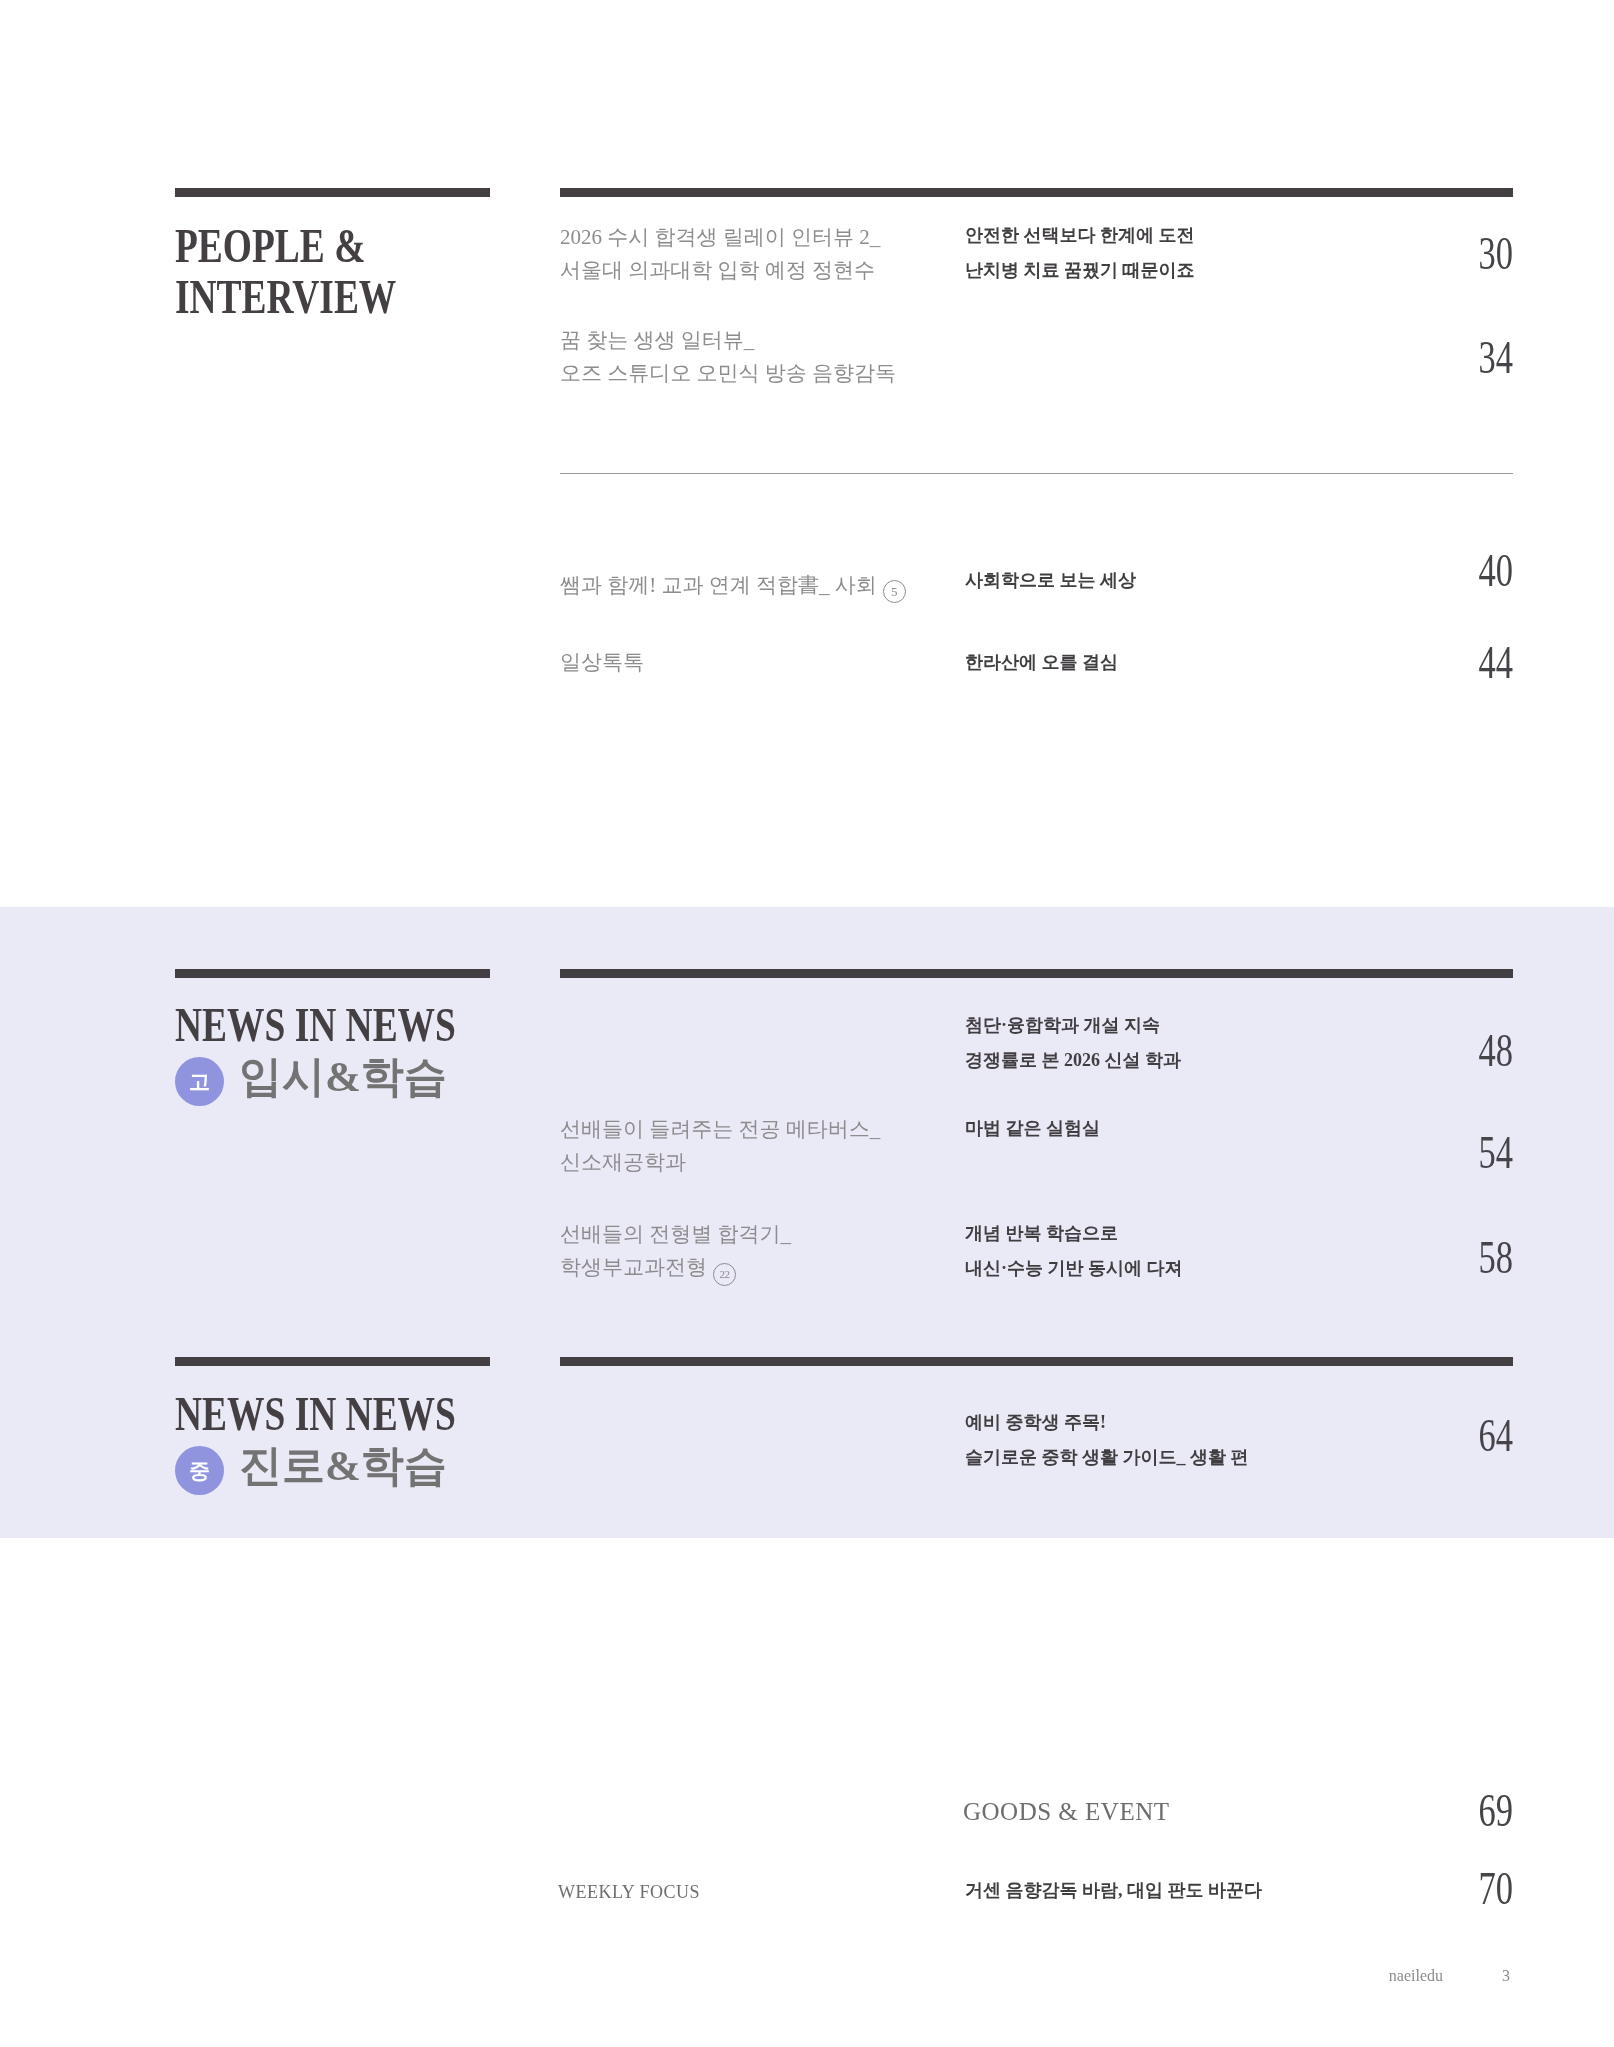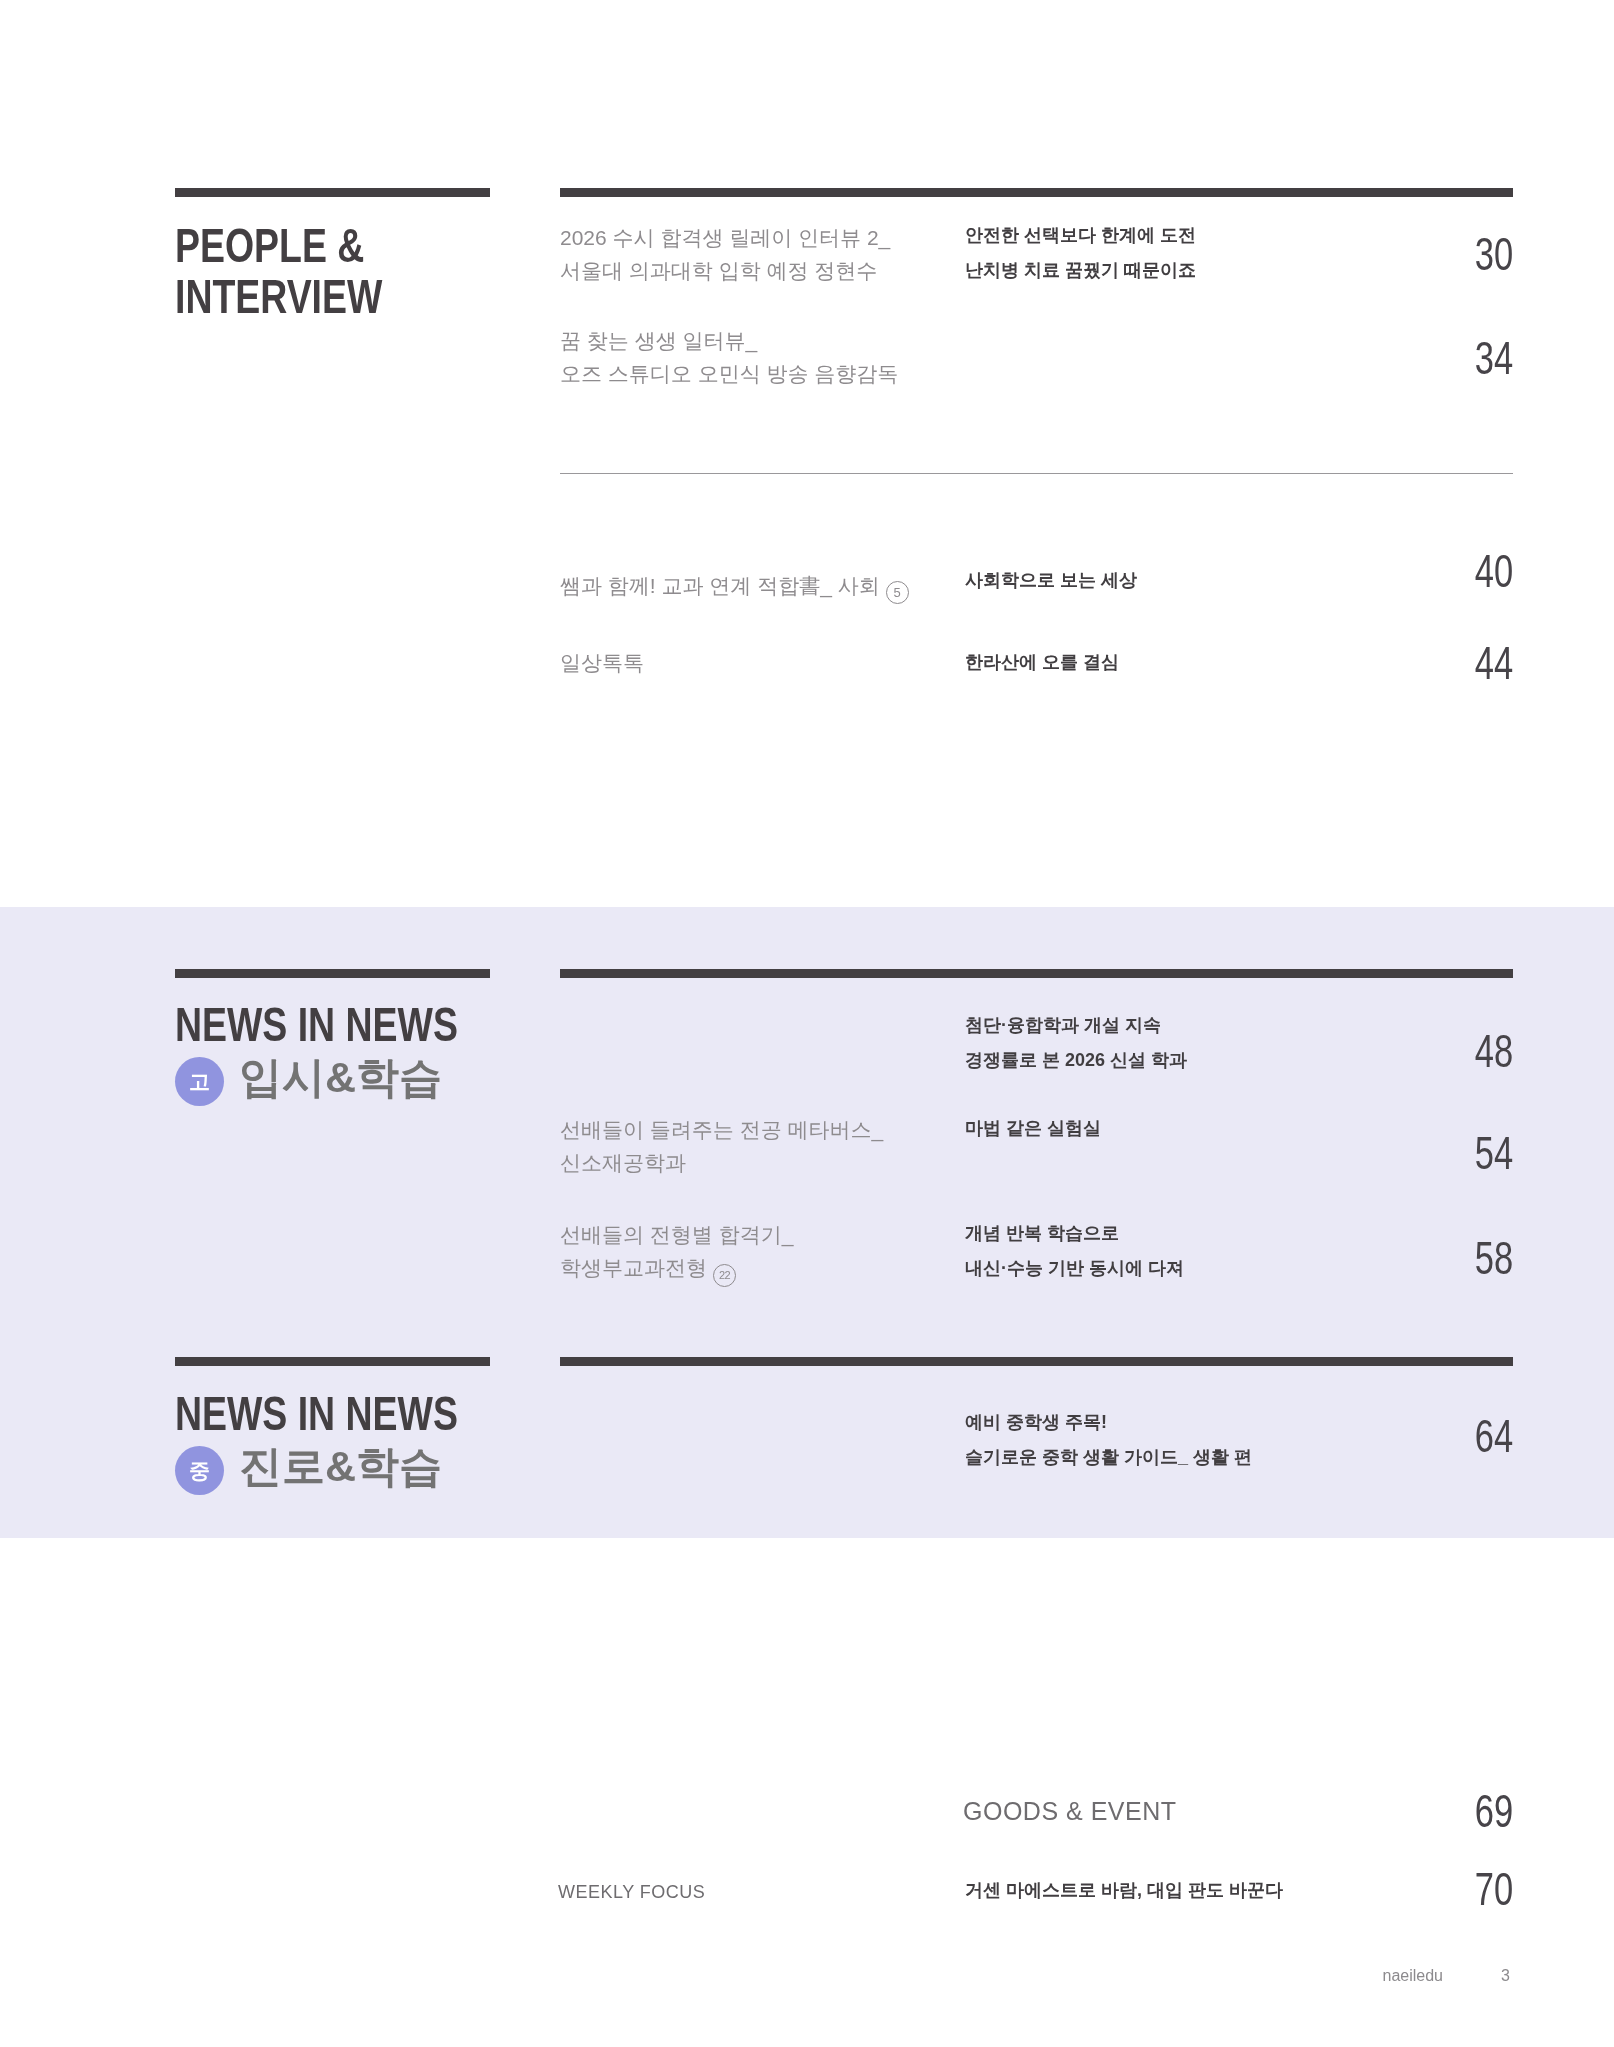--- a/index.html
+++ b/index.html
@@ -1,18 +1,18 @@
 <!DOCTYPE html>
 <html><head>
 <meta charset="utf-8">
 <style>
   html,body{margin:0;padding:0;background:#ffffff;}
   .canvas{
     position:relative;width:1614px;height:2047px;background:#ffffff;
-    font-family:Liberation Sans, sans-serif;overflow:hidden;
+    font-family:Liberation Serif, serif;overflow:hidden;
   }
   .purple-band{position:absolute;left:0;top:907px;width:1614px;height:631px;background:#eae9f6;}
   .bar{position:absolute;height:9px;background:#433f42;}
   .bar-left{left:175px;width:315px;}
   .bar-right{left:560px;width:953px;}
   .display{
     position:absolute;left:175px;color:#433f42;font-weight:800;font-size:48px;line-height:51px;
     letter-spacing:0px;transform:scaleX(0.78);transform-origin:left top;white-space:nowrap;
   }
   .badge{
@@ -139,20 +139,20 @@
     <div>예비 중학생 주목!</div>
     <div>슬기로운 중학 생활 가이드_ 생활 편</div>
   </div>
   <div class="page" style="top:1413px">64</div>
 
   <div class="muted-caps" style="top:1795px">GOODS &amp; EVENT</div>
   <div class="page" style="top:1788px">69</div>
 
   <div class="desc-caps" style="top:1876px">WEEKLY FOCUS</div>
   <div class="title" style="top:1873px">
-    <div>거센 마에스트로 바람, 대입 판도 바꾼다</div>
+    <div>거센 음향감독 바람, 대입 판도 바꾼다</div>
   </div>
   <div class="page" style="top:1866px">70</div>
 
   <div class="footer-text" style="top:1966px;right:171px">naeiledu</div>
   <div class="footer-text" style="top:1966px;right:104px">3</div>
 
 </div>
 
 </body></html>

